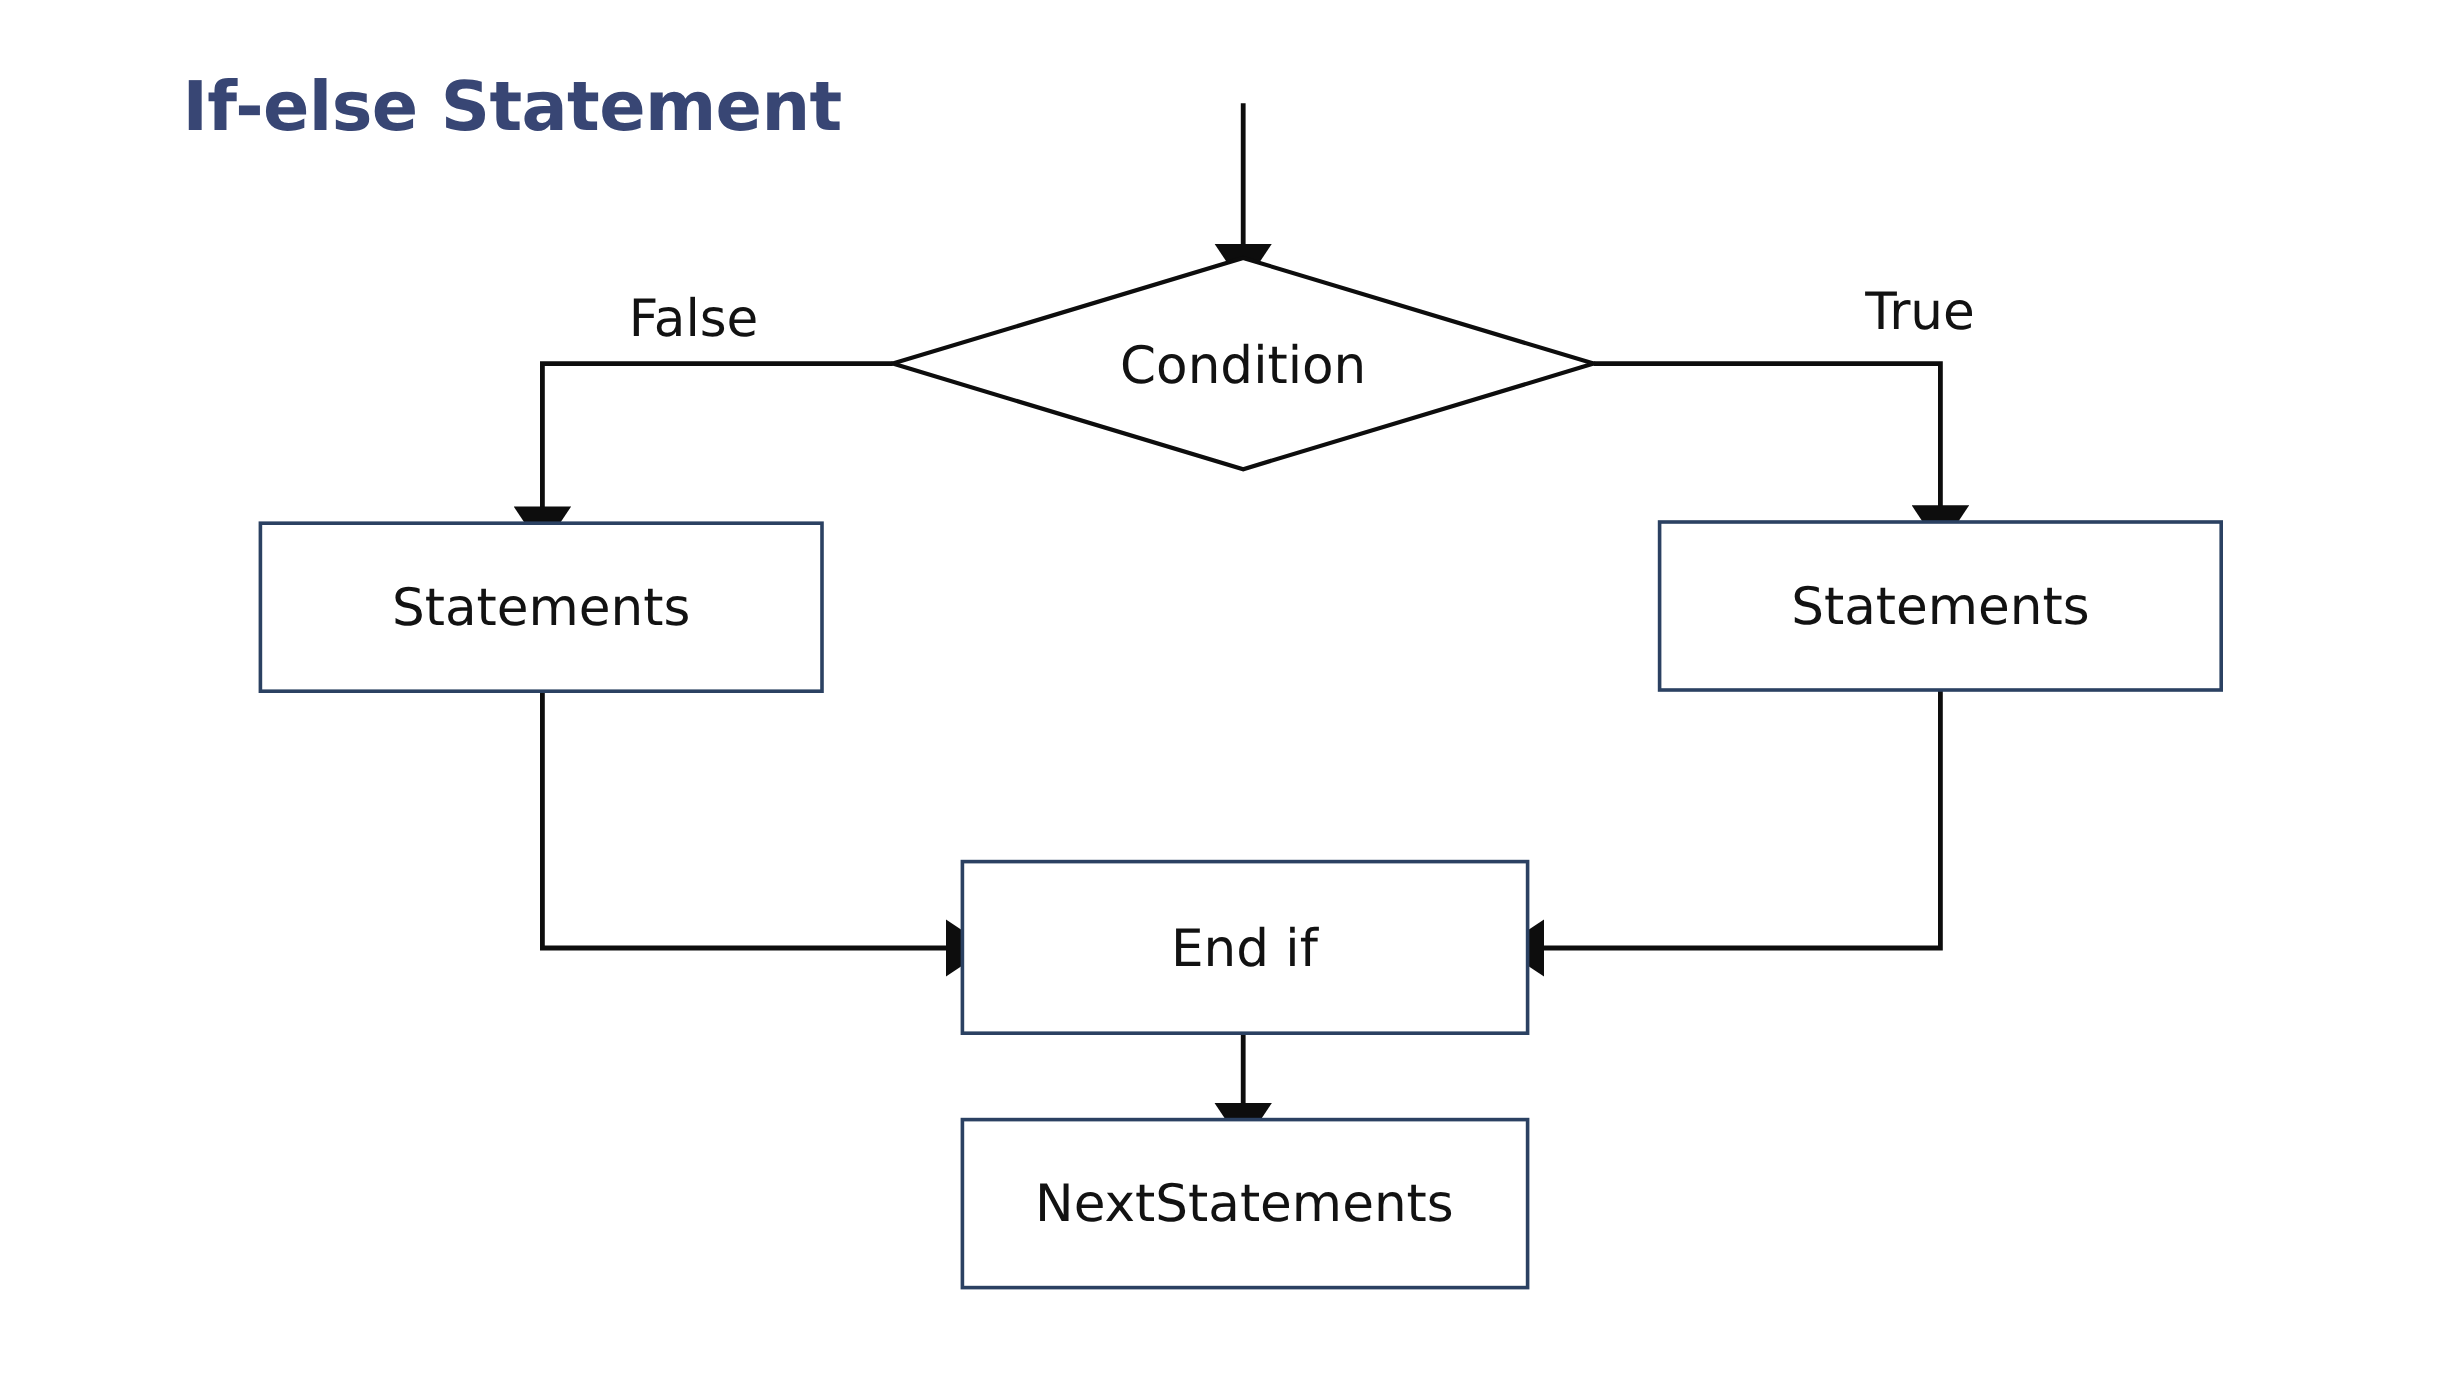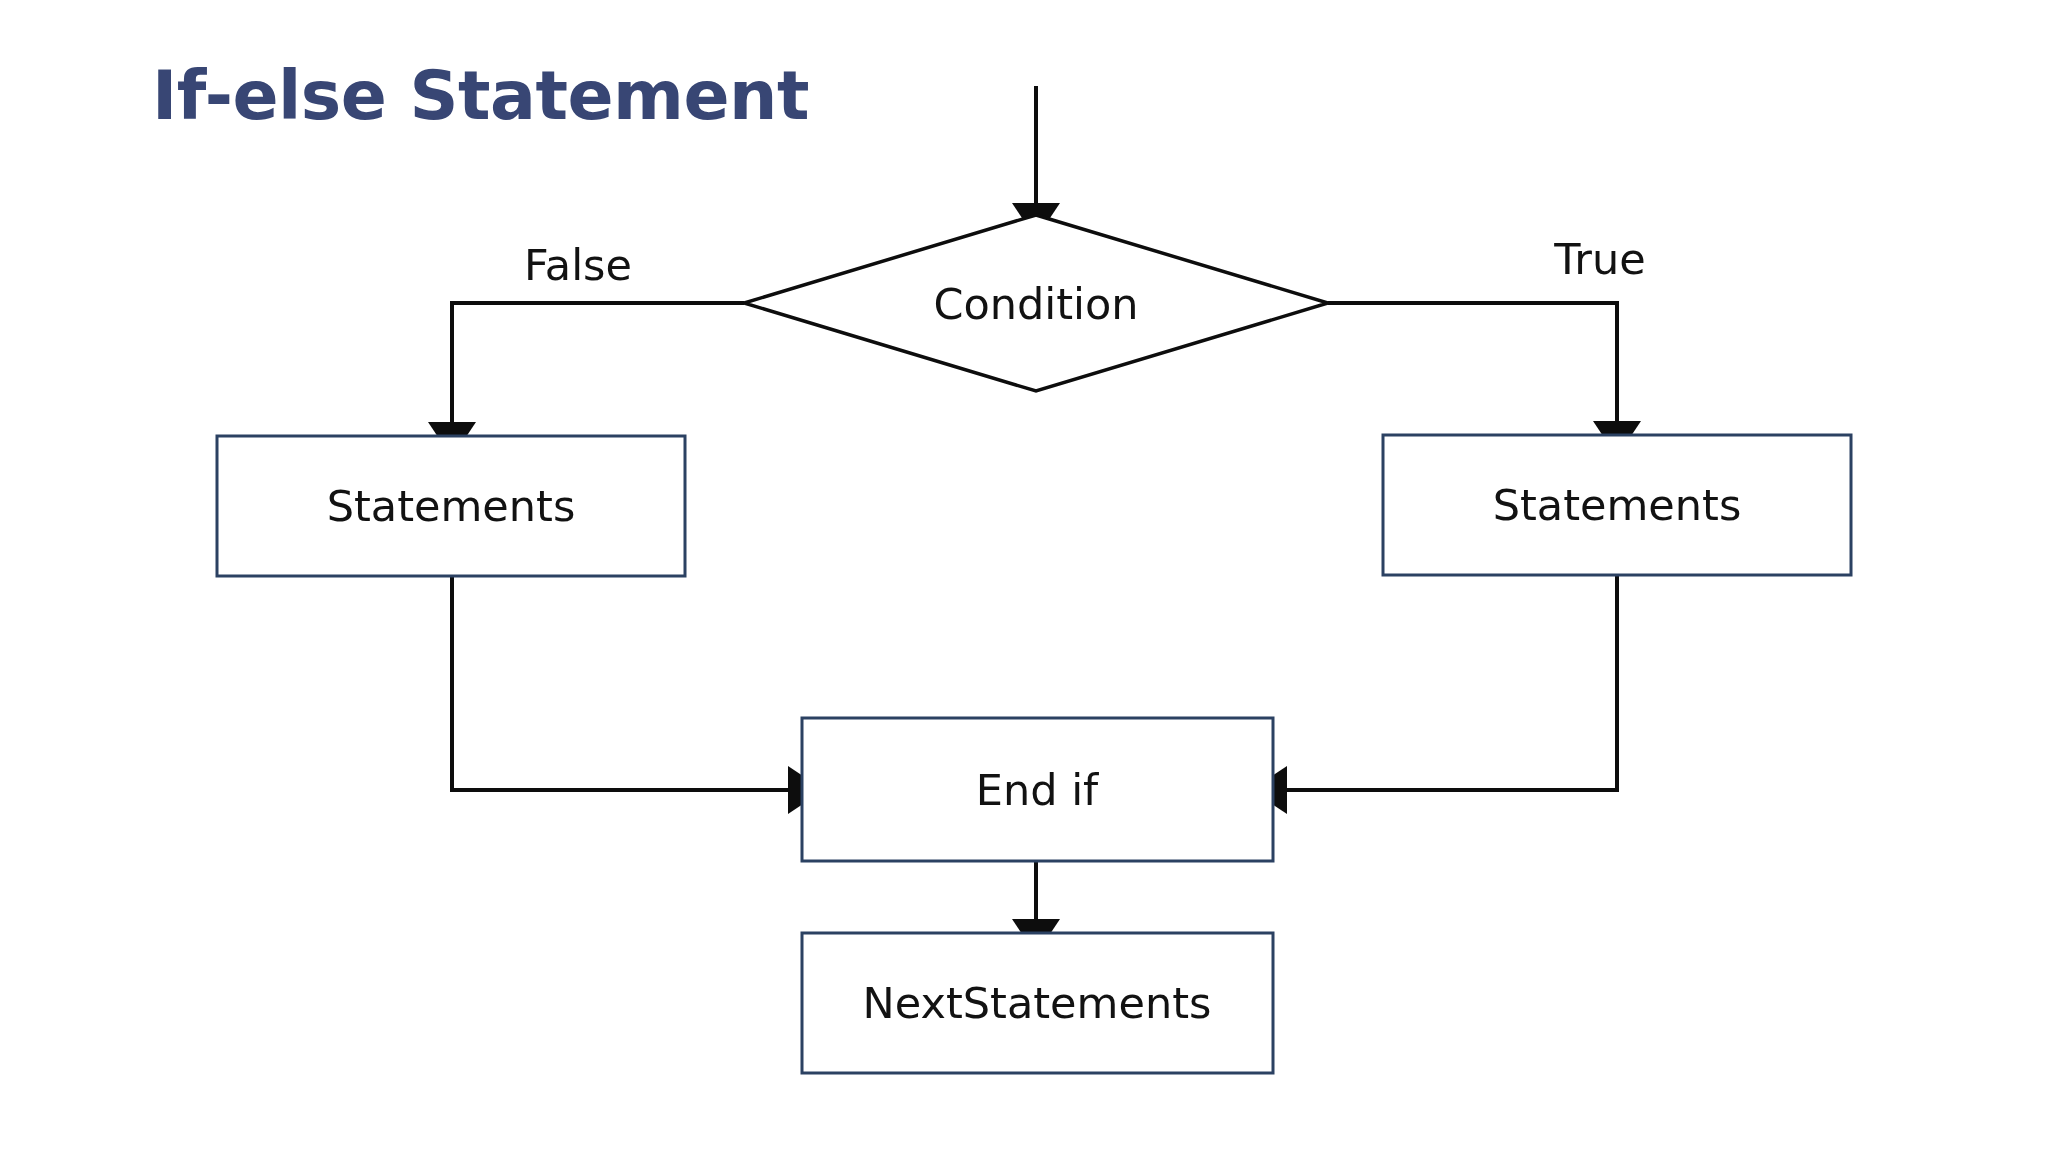--- a/index.html
+++ b/index.html
@@ -18,21 +18,21 @@
     width: 2048px;
     height: 1152px;
     background: #ffffff;
   }
   #page-title {
     position: absolute;
     left: 152px;
     top: 56px;
     font-family: "DejaVu Sans", sans-serif;
     font-weight: bold;
-    font-size: 68px;
+    font-size: 57px;
     letter-spacing: -0.5px;
     color: #384674;
     white-space: nowrap;
   }
   svg#flow {
     position: absolute;
     left: 0;
     top: 0;
     width: 2048px;
     height: 1152px;

